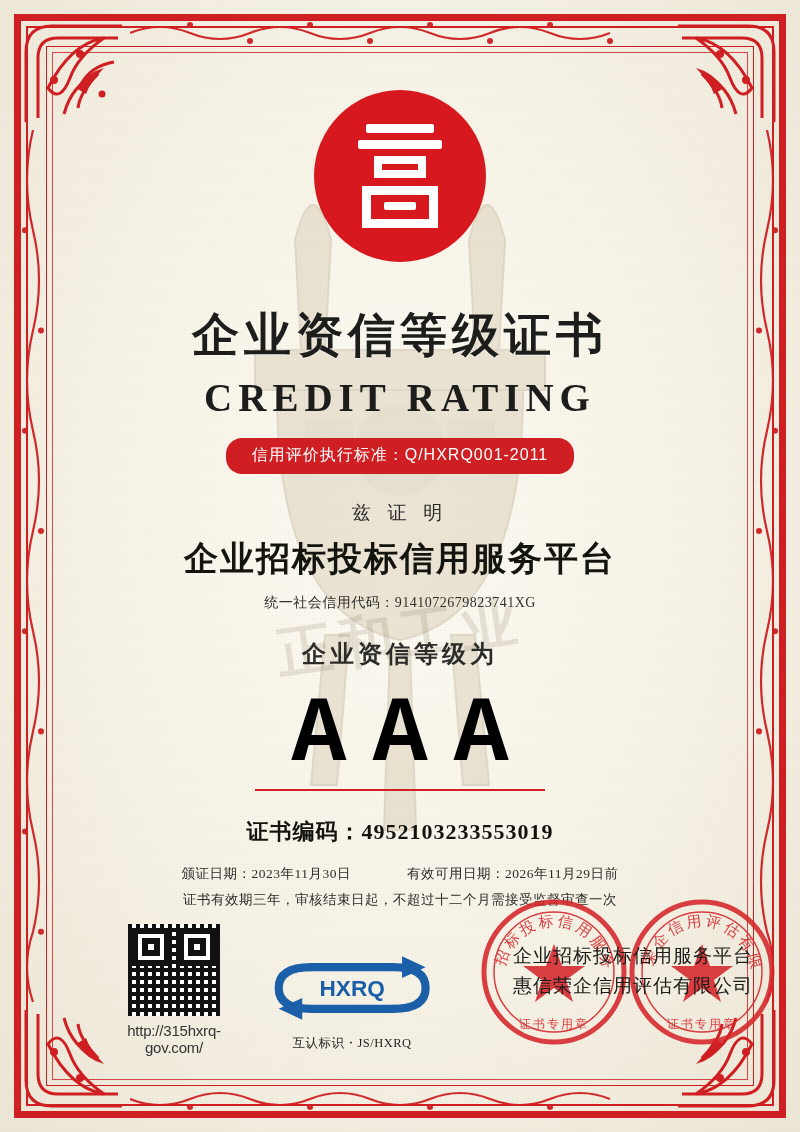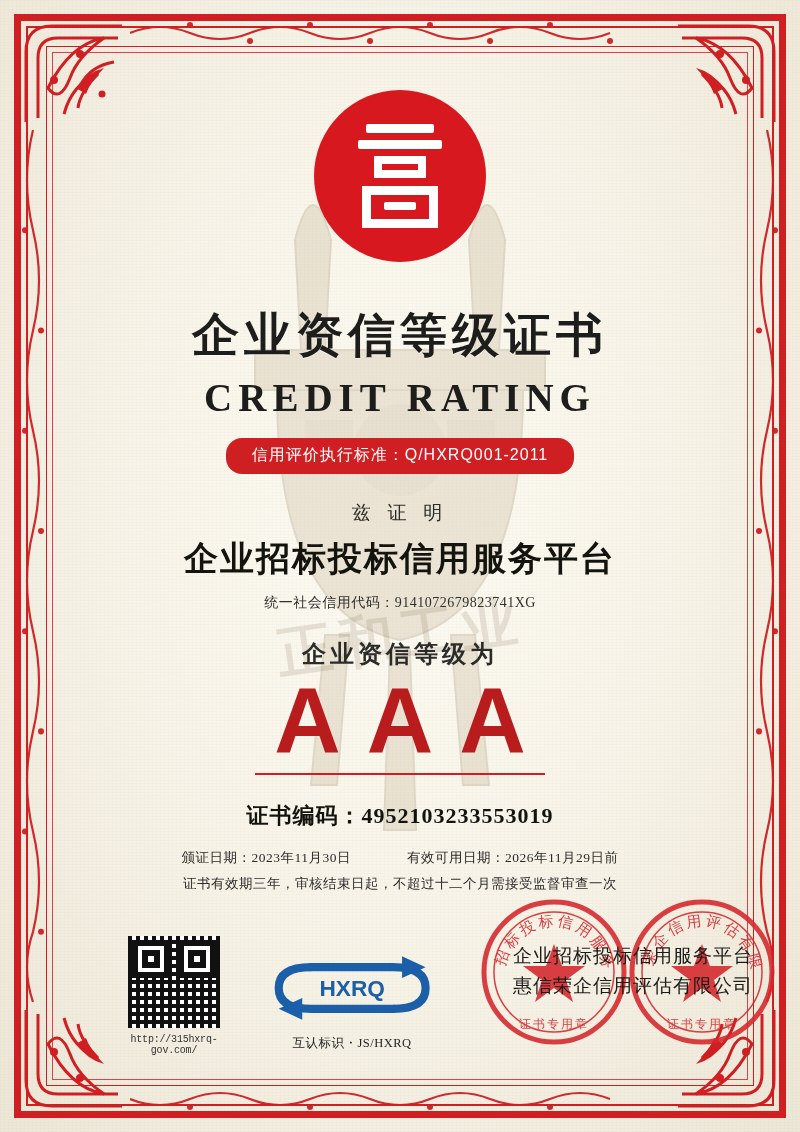--- a/index.html
+++ b/index.html
@@ -182,28 +182,28 @@
 
   .grade-label {
     margin-top: 26px;
     font-size: 24px;
     letter-spacing: 4px;
     color: #2b2b29;
     font-weight: bold;
   }
 
   .grade-value {
-    margin-top: 2px;
+    margin-top: 18px;
     font-size: 92px;
     line-height: 1.05;
     font-weight: bold;
-    color: #b91c1c;
+    color: #000000;
     letter-spacing: 26px;
     text-indent: 26px;
-    font-family: Liberation Sans, sans-serif;
+    font-family: Liberation Mono, monospace;
   }
   .grade-rule {
     width: 290px;
     height: 2px;
     background: #cf1f22;
     margin: 4px auto 0;
   }
 
   .statement {
     margin: 26px auto 0;
@@ -270,23 +270,23 @@
     position: absolute;
     width: 26px; height: 26px;
     border: 6px solid #111;
     background: #fff;
     box-shadow: inset 0 0 0 4px #fff, inset 0 0 0 10px #111;
   }
   .qr::before { left: 4px; top: 4px; }
   .qr::after  { right: 4px; top: 4px; }
   .qr-url {
     margin-top: 6px;
-    font-size: 10px;
+    font-size: 15px;
     color: #333;
-    font-family: Liberation Mono, monospace;
+    font-family: Liberation Sans, sans-serif;
     letter-spacing: -0.2px;
   }
 
   .hxrq-block {
     position: absolute;
     left: 192px;
     bottom: 6px;
     width: 180px;
     text-align: center;
   }

